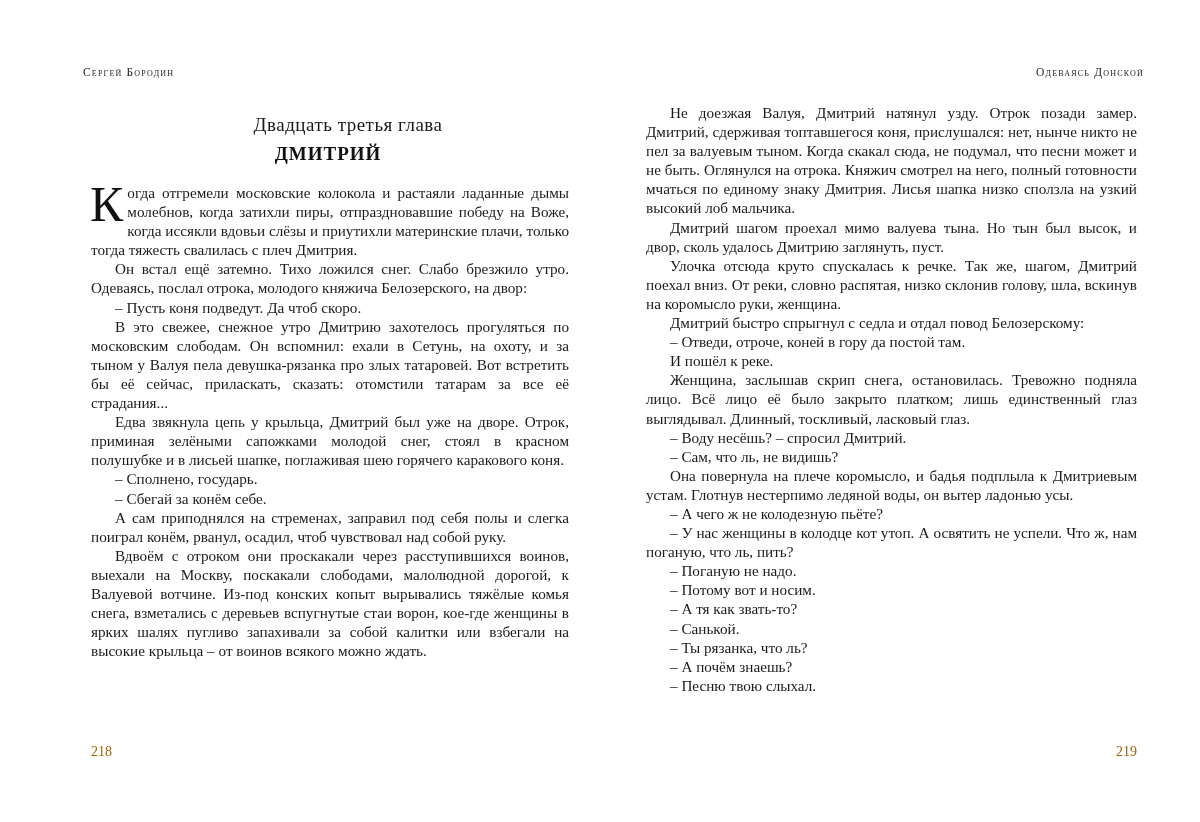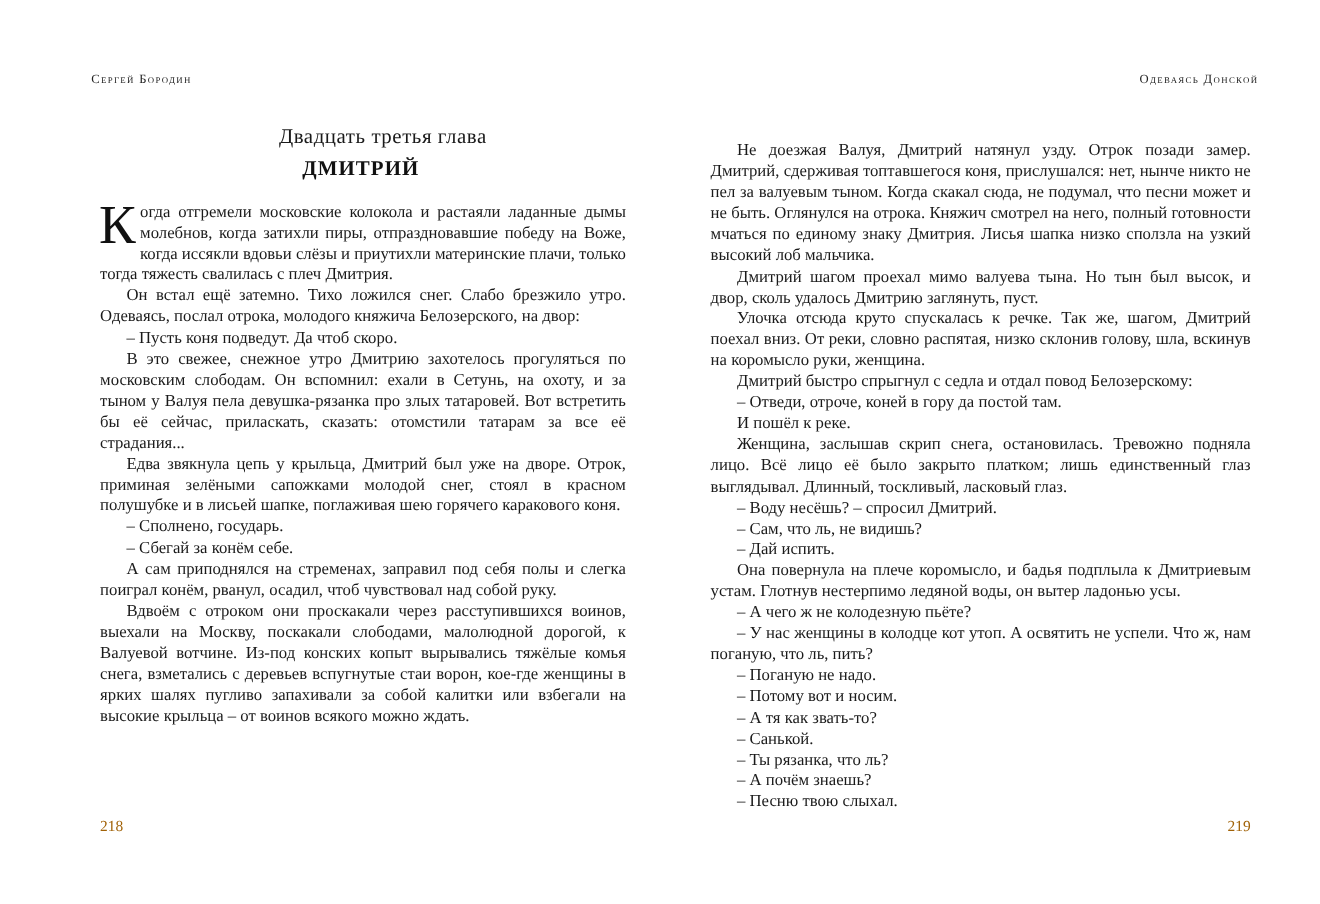--- a/index.html
+++ b/index.html
@@ -70,21 +70,20 @@
     }
     .page-left .text-block {
       left: 63px;
       width: 478px;
       top: 183px;
     }
     .page-right .text-block {
       left: 46px;
       width: 491px;
       top: 103px;
-      margin-top: 24px;
     }
     .para {
       margin: 0;
       text-indent: 24px;
     }
     .para.no-indent { text-indent: 0; }
     .dropcap {
       float: left;
       font-size: 50px;
       line-height: 38px;
@@ -133,21 +132,20 @@
     <div class="text-block">
       <p class="para">Не доезжая Валуя, Дмитрий натянул узду. Отрок позади замер. Дмитрий, сдерживая топтавшегося коня, прислушался: нет, нынче никто не пел за валуевым тыном. Когда скакал сюда, не подумал, что песни может и не быть. Оглянулся на отрока. Княжич смотрел на него, полный готовности мчаться по единому знаку Дмитрия. Лисья шапка низко сползла на узкий высокий лоб мальчика.</p>
       <p class="para">Дмитрий шагом проехал мимо валуева тына. Но тын был высок, и двор, сколь удалось Дмитрию заглянуть, пуст.</p>
       <p class="para">Улочка отсюда круто спускалась к речке. Так же, шагом, Дмитрий поехал вниз. От реки, словно распятая, низко склонив голову, шла, вскинув на коромысло руки, женщина.</p>
       <p class="para">Дмитрий быстро спрыгнул с седла и отдал повод Белозерскому:</p>
       <p class="para">– Отведи, отроче, коней в гору да постой там.</p>
       <p class="para">И пошёл к реке.</p>
       <p class="para">Женщина, заслышав скрип снега, остановилась. Тревожно подняла лицо. Всё лицо её было закрыто платком; лишь единственный глаз выглядывал. Длинный, тоскливый, ласковый глаз.</p>
       <p class="para">– Воду несёшь? – спросил Дмитрий.</p>
       <p class="para">– Сам, что ль, не видишь?</p>
-      <p class="para">– Дай испить.</p>
       <p class="para">Она повернула на плече коромысло, и бадья подплыла к Дмитриевым устам. Глотнув нестерпимо ледяной воды, он вытер ладонью усы.</p>
       <p class="para">– А чего ж не колодезную пьёте?</p>
       <p class="para">– У нас женщины в колодце кот утоп. А освятить не успели. Что ж, нам поганую, что ль, пить?</p>
       <p class="para">– Поганую не надо.</p>
       <p class="para">– Потому вот и носим.</p>
       <p class="para">– А тя как звать-то?</p>
       <p class="para">– Санькой.</p>
       <p class="para">– Ты рязанка, что ль?</p>
       <p class="para">– А почём знаешь?</p>
       <p class="para">– Песню твою слыхал.</p>

